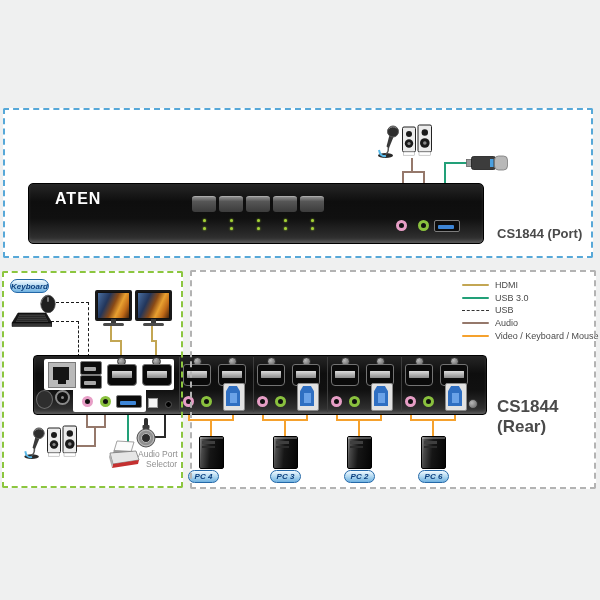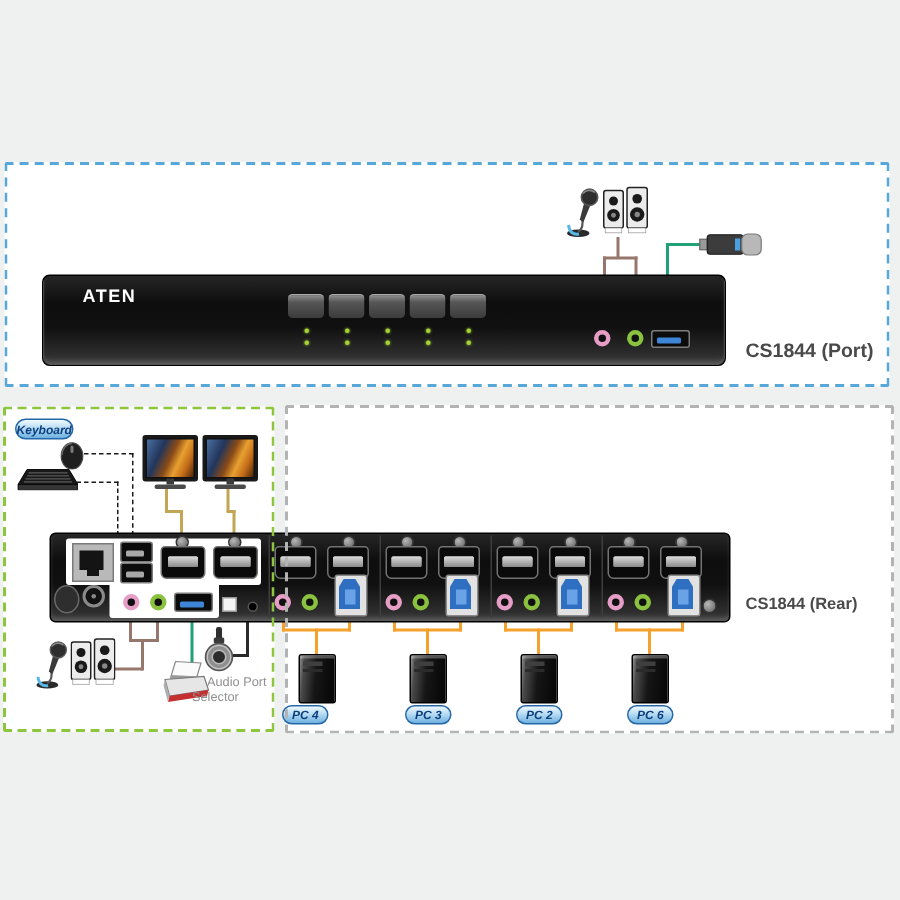--- a/index.html
+++ b/index.html
@@ -13,21 +13,21 @@
   #console-box-bg,#console-box-border{left:2px;top:271px;width:181px;height:217px;}
   #console-box-border{border:2px dashed #8cc63f;border-radius:2px;}
   #pc-box-bg,#pc-box-border{left:190px;top:270px;width:406px;height:219px;}
   #pc-box-border{border:2px dashed #b3b3b3;border-radius:2px;}
   
   .device{position:absolute;z-index:3;border:1px solid #000;border-radius:5px;
     background:linear-gradient(180deg,#262626 0%,#0e0e0e 30%,#101010 58%,#2e2e2e 90%,#474747 100%);
     box-shadow:inset 0 -2px 3px rgba(255,255,255,0.12);}
   #front-device{left:28px;top:183px;width:454px;height:59px;}
   #rear-device{left:33px;top:355px;width:452px;height:58px;border-radius:4px;}
-  #aten-logo{position:absolute;left:26px;top:6px;color:#fff;font-weight:bold;font-size:12px;letter-spacing:1px;}
+  #aten-logo{position:absolute;left:26px;top:6px;color:#fff;font-weight:bold;font-size:16px;letter-spacing:1px;}
   
   .pbtn{position:absolute;width:24px;height:15px;border-radius:3px;z-index:4;
     background:linear-gradient(180deg,#8d8d8d 0%,#565656 30%,#3c3c3c 100%);border-top:1px solid #aaa;}
   .led{position:absolute;width:3px;height:3px;border-radius:50%;background:#a5d336;box-shadow:0 0 2px #a5d336;z-index:4;}
   .jack{position:absolute;width:5px;height:5px;border-radius:50%;background:#101010;border-style:solid;border-width:3px;z-index:4;}
   .jack.pink{border-color:#e79ec6;}
   .jack.green{border-color:#8ac13e;}
   .usb-a{position:absolute;background:#0c0c0c;border:1px solid #7d7d7d;border-radius:2px;z-index:4;}
   .usb-a .tongue{position:absolute;border-radius:1px;}
   .hdmi{position:absolute;background:#0a0a0a;border:1px solid #737373;border-radius:3px 3px 4px 4px;z-index:4;}
@@ -69,24 +69,24 @@
   .monitor .m-neck{position:absolute;left:14px;top:27px;width:5px;height:4px;background:#3a3a3a;}
   .monitor .m-base{position:absolute;left:6px;top:31px;width:21px;height:3px;background:#4a4a4a;border-radius:2px;}
   #monitor-1{left:95px;top:290px;}
   #monitor-2{left:135px;top:290px;}
   
   .icon{position:absolute;z-index:4;}
   .icon-bg{position:absolute;background:#fff;z-index:3;}
   
   .dev-label{position:absolute;color:#4a4a4a;font-weight:bold;z-index:5;}
   #front-label{left:497px;top:226px;font-size:13px;}
-  #rear-label{left:497px;top:397px;font-size:11px;}
+  #rear-label{left:497px;top:397px;font-size:17px;}
   .rps-text{position:absolute;color:#8f8f8f;font-size:8.5px;z-index:5;}
   #rps-line1{left:138px;top:449px;}
-  #rps-line2{left:128px;top:459px;}
+  #rps-line2{left:146px;top:459px;}
   
   #legend{position:absolute;left:462px;top:279px;width:134px;z-index:5;}
   .legend-row{display:flex;align-items:center;height:12.6px;}
   .legend-swatch{width:27px;flex:0 0 27px;}
   .legend-swatch.solid{height:2.2px;border-radius:1px;}
   .legend-swatch.dashed{height:0;border-top:1.6px dashed #333;}
   .legend-label{margin-left:6px;font-size:9px;color:#4a4a4a;white-space:nowrap;}
   
   .ln{position:absolute;z-index:2;}
   .ln.dash-h{border-top:1.6px dashed #1a1a1a;background:none!important;}
@@ -376,20 +376,42 @@
       <rect x="6.5" y="7" width="7" height="4" rx="1" fill="#3a3a3a"></rect>
       <circle cx="10" cy="20" r="9" fill="#8f8f8f" stroke="#555"></circle>
       <circle cx="10" cy="20" r="7.8" fill="none" stroke="#fff" stroke-width="0.8" opacity="0.5"></circle>
       <circle cx="10" cy="20" r="4.5" fill="#2c2c2c" stroke="#bbb"></circle>
     </svg>
   </div>
   <div class="rps-text" id="rps-line1">Audio Port</div>
   <div class="rps-text" id="rps-line2">Selector</div>
   <div class="dev-label" id="rear-label">CS1844 (Rear)</div>
 
+  <div id="legend">
+      <div class="legend-row">
+        <div class="legend-swatch solid" style="background: rgb(195, 166, 83);"></div>
+        <span class="legend-label">HDMI</span>
+      </div>
+      <div class="legend-row">
+        <div class="legend-swatch solid" style="background: rgb(34, 160, 120);"></div>
+        <span class="legend-label">USB 3.0</span>
+      </div>
+      <div class="legend-row">
+        <div class="legend-swatch dashed" style="border-top-color: rgb(51, 51, 51);"></div>
+        <span class="legend-label">USB</span>
+      </div>
+      <div class="legend-row">
+        <div class="legend-swatch solid" style="background: rgb(149, 120, 107);"></div>
+        <span class="legend-label">Audio</span>
+      </div>
+      <div class="legend-row">
+        <div class="legend-swatch solid" style="background: rgb(245, 161, 45);"></div>
+        <span class="legend-label">Video / Keyboard / Mouse</span>
+      </div>
+    </div>
 
   <div id="pc-group">
       <div class="tower" style="left: 199px; top: 436px;">
         <div class="t-top"></div>
         <div class="t-bay1"></div>
         <div class="t-bay2"></div>
       </div>
       <div class="pill" style="left: 188px; top: 470px; width: 29px; height: 11px;">PC 4</div>
       <div class="tower" style="left: 273px; top: 436px;">
         <div class="t-top"></div>

